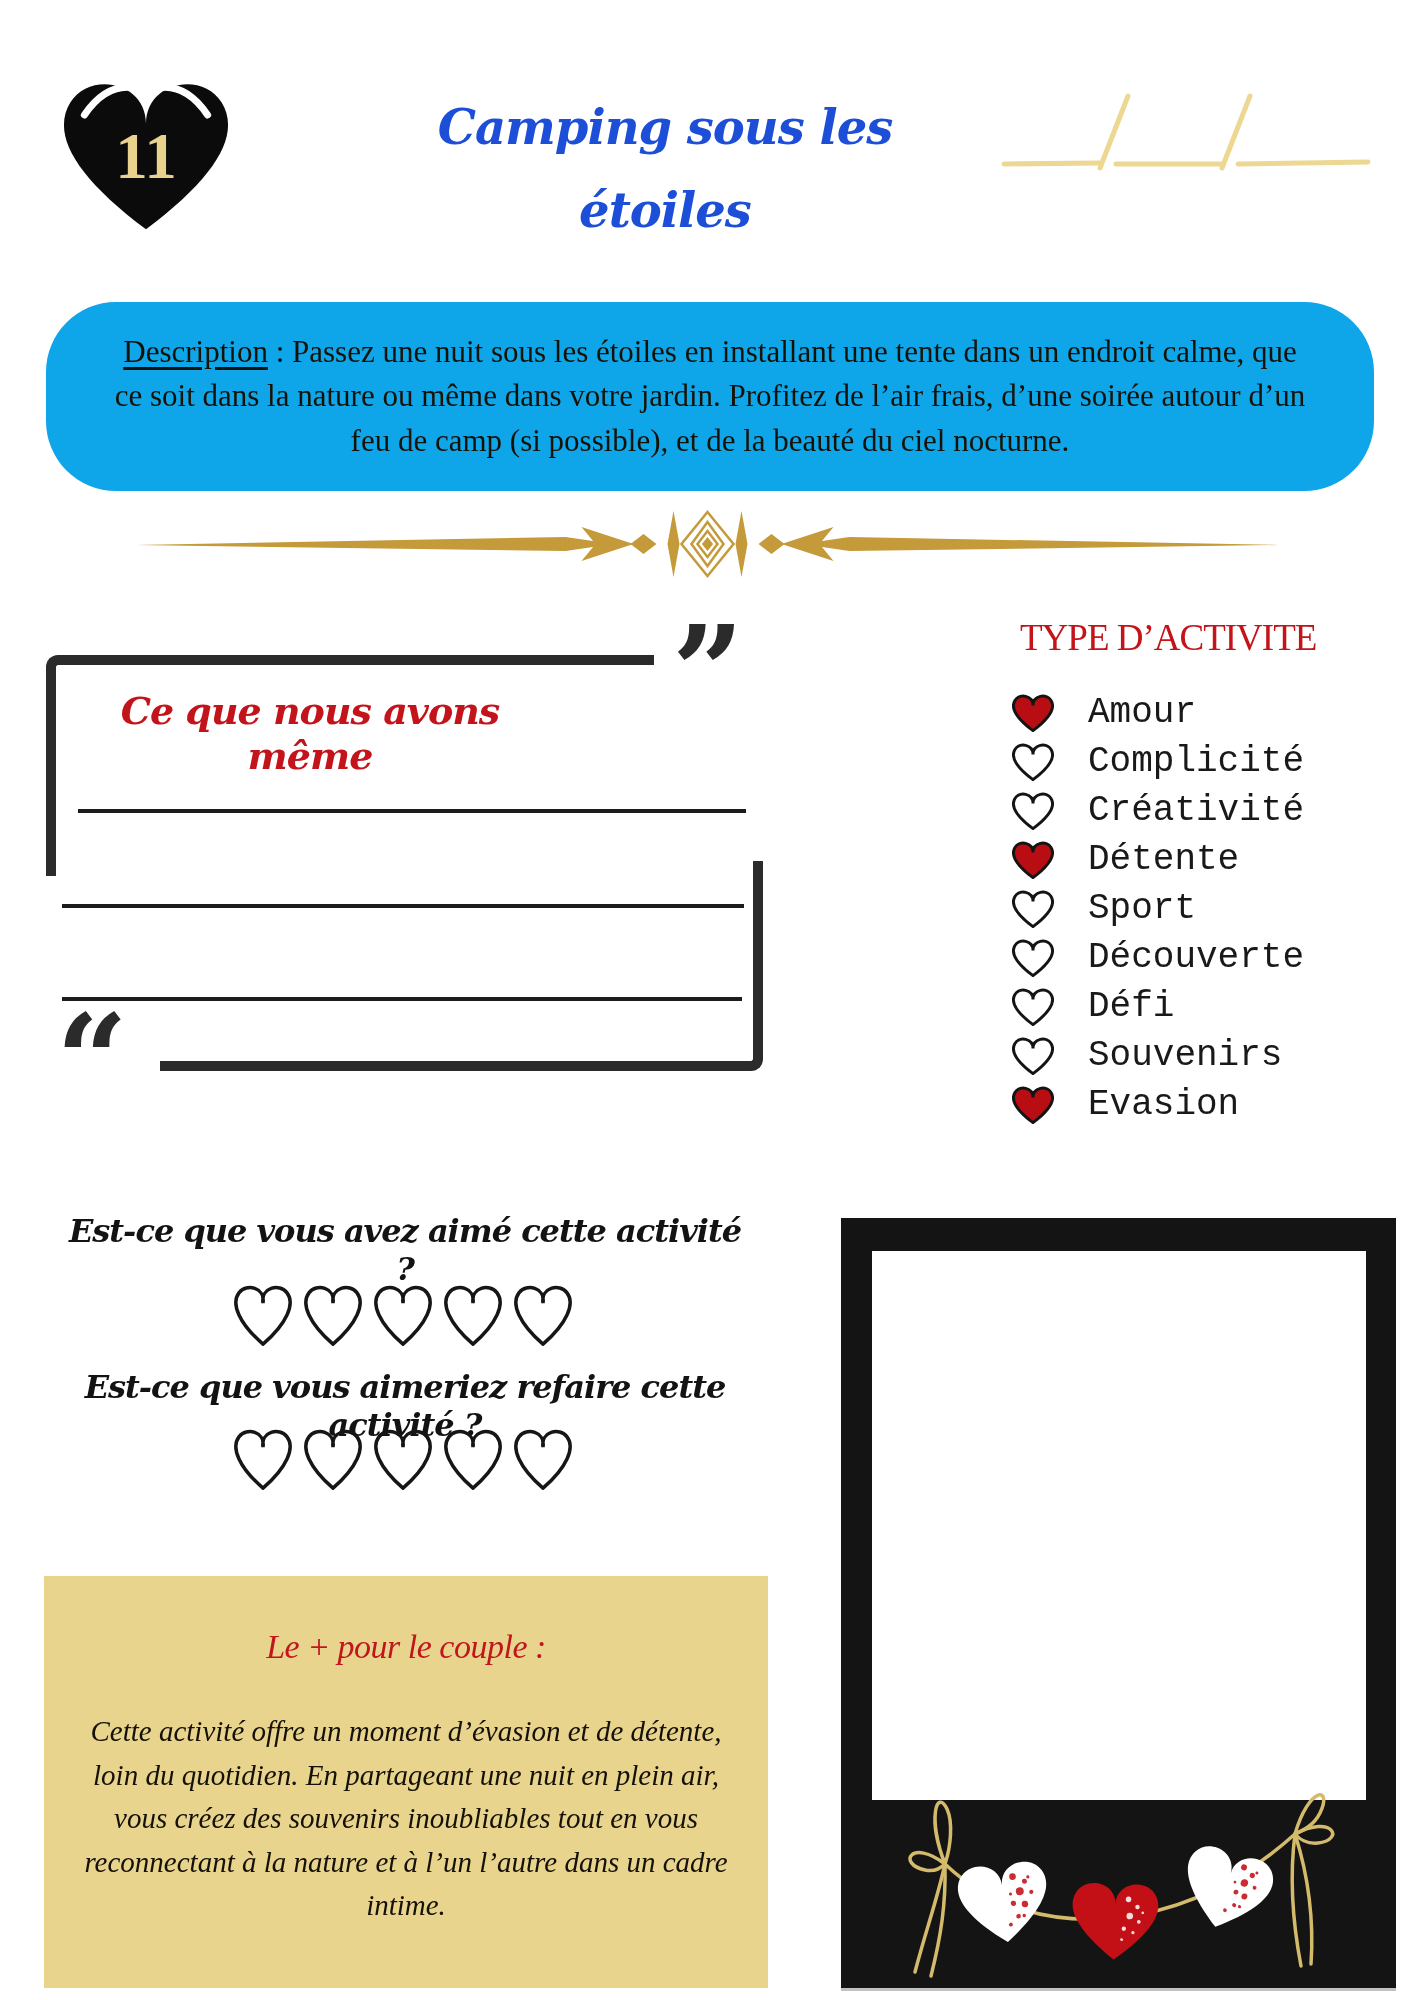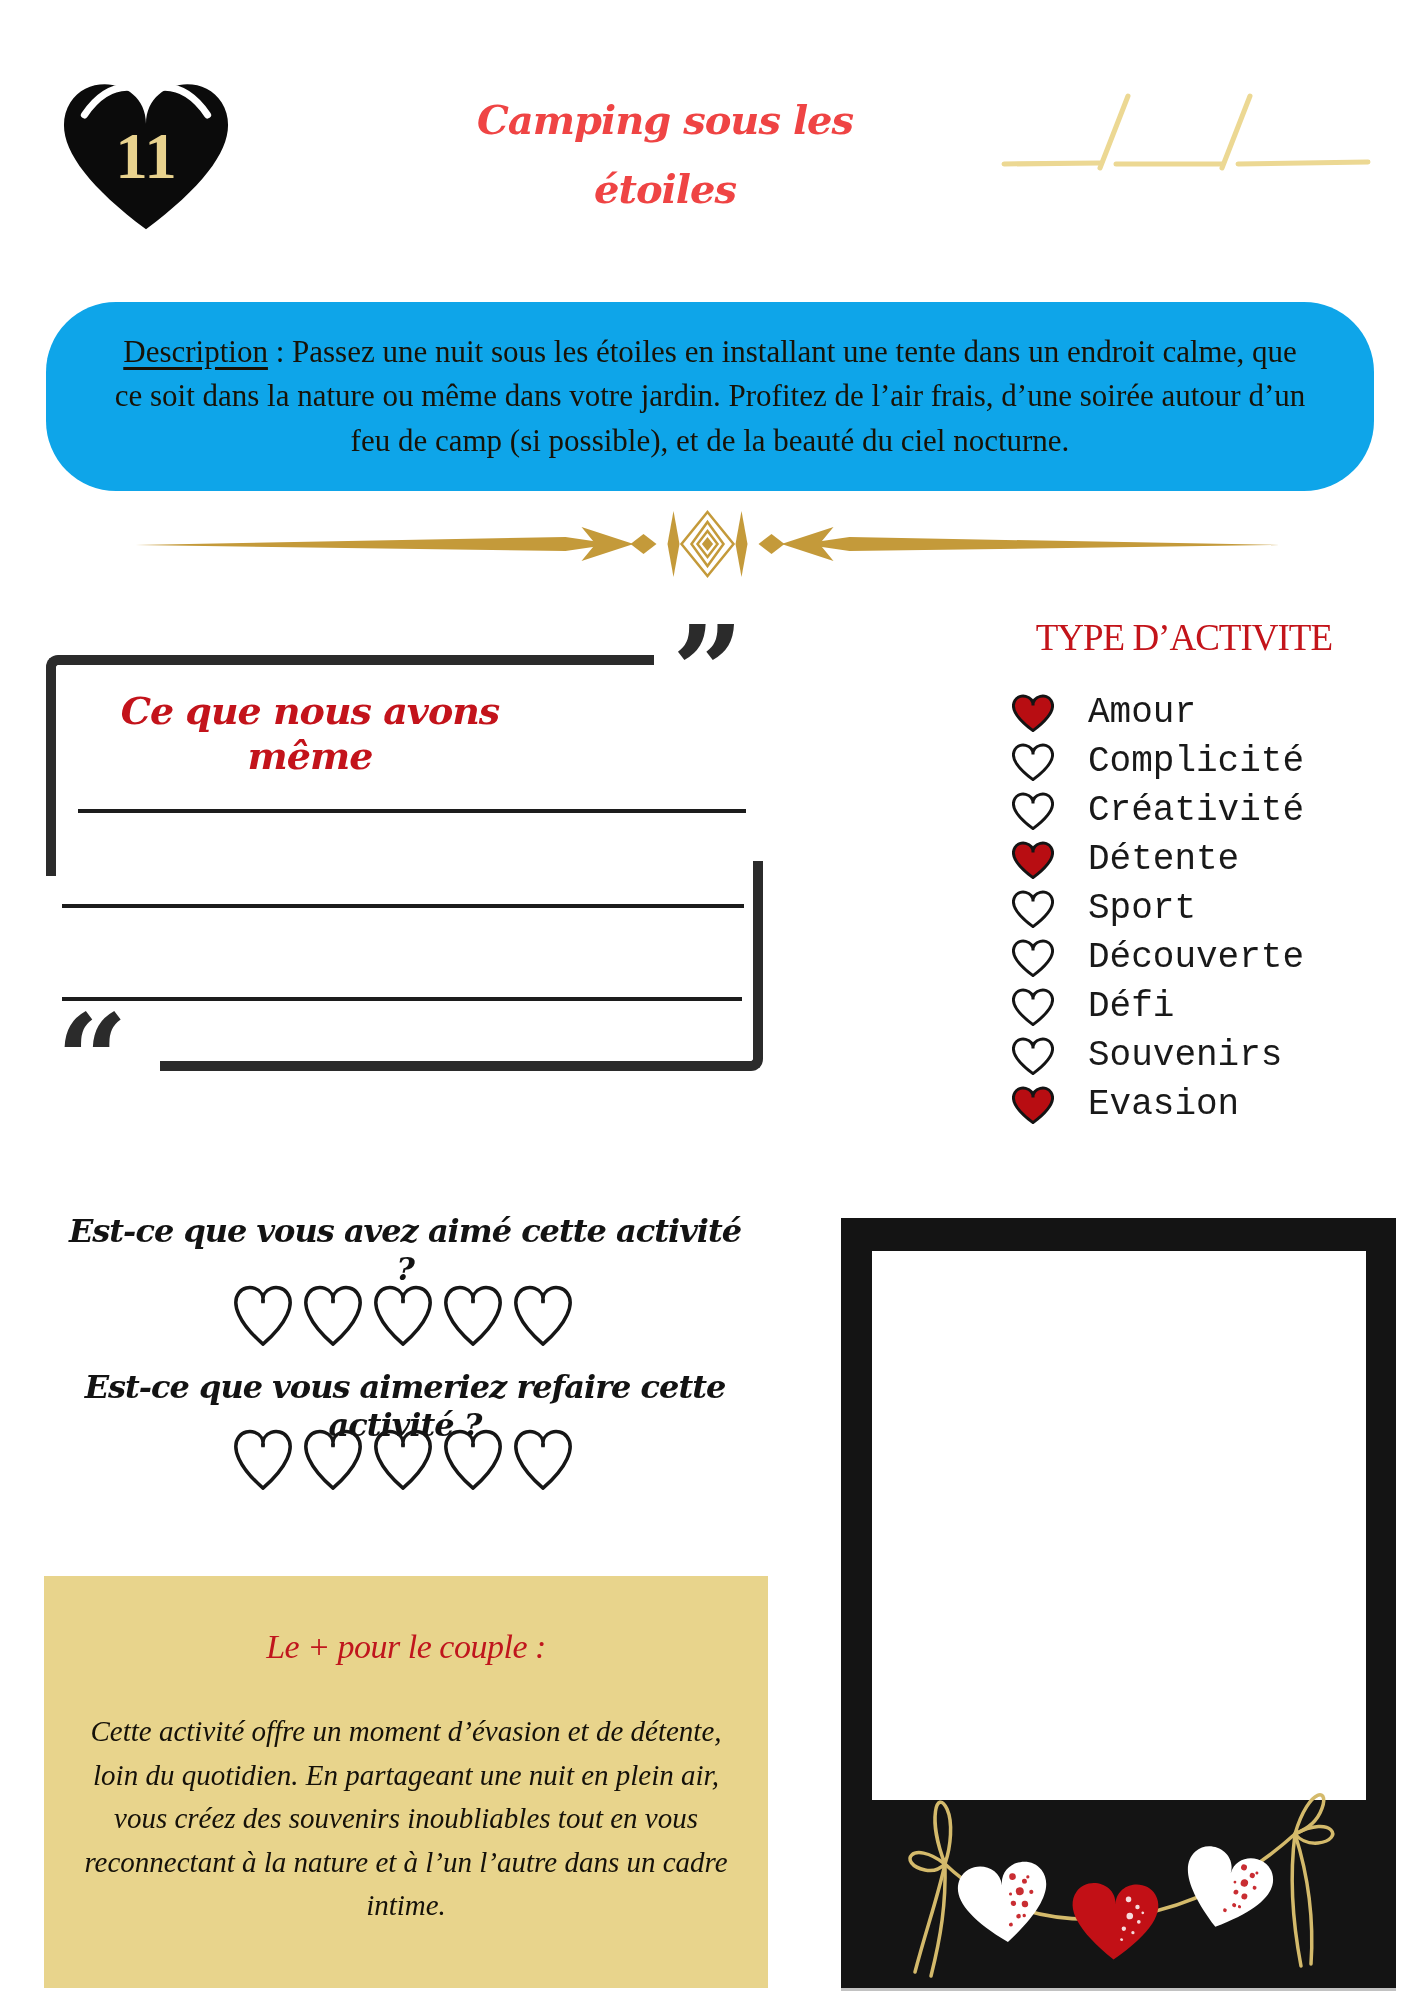--- a/index.html
+++ b/index.html
@@ -7,21 +7,21 @@
     position:relative;width:1414px;height:2000px;margin:16px auto;
     background:#ffffff;overflow:hidden;
     font-family:"Liberation Serif",serif;color:#1a1a1a;
   }
   .abs{position:absolute;}
 
   
   .badge{left:58px;top:50px;width:176px;height:170px;}
   .page-title{left:400px;top:70px;width:530px;text-align:center;
     font-family:"DejaVu Serif",serif;font-style:italic;font-weight:700;
-    font-size:40px;line-height:1.72;color:#ef4444;letter-spacing:-1px;}
+    font-size:48px;line-height:1.72;color:#1d4ed8;letter-spacing:-1px;}
   .datefield{left:1000px;top:70px;width:372px;height:95px;}
 
   
   .desc-box{left:46px;top:286px;width:1328px;height:189px;border-radius:70px;
     background:#0ea5e9;display:flex;align-items:center;justify-content:center;}
   .desc-box p{margin:0;padding:0 62px;text-align:center;font-size:31px;
     line-height:1.42;color:#171207;}
   .desc-box .u{text-decoration:underline;text-underline-offset:5px;}
 
   .divider{left:135px;top:487px;width:1145px;height:84px;}
@@ -39,21 +39,21 @@
   .q-open{left:56px;top:988px;}
   .q-title{left:80px;top:672px;width:460px;text-align:center;
     font-family:"DejaVu Serif",serif;font-style:italic;font-weight:700;
     font-size:38px;color:#c3131b;letter-spacing:-1px;}
   .wline{height:4px;background:#1c1c1c;}
   .wline.l1{left:78px;top:793px;width:668px;}
   .wline.l2{left:62px;top:888px;width:682px;}
   .wline.l3{left:62px;top:981px;width:680px;}
 
   
-  .act-heading{left:1020px;top:600px;width:312px;text-align:right;
+  .act-heading{left:1020px;top:600px;width:312px;text-align:left;
     font-size:37px;font-weight:400;color:#c3141a;letter-spacing:-1px;}
   .act-list{left:1012px;top:676px;width:360px;}
   .act-row{display:flex;height:49px;font-family:Liberation Mono, monospace;}
   .act-row svg{width:42px;height:40px;flex:0 0 42px;}
   .act-row .lbl{margin-left:34px;font-size:36px;color:#191919;}
   .heart-cb.filled path{fill:#b80d12;}
   .heart-cb.empty path{fill:#ffffff;}
 
   
   .q-text{font-family:"DejaVu Serif",serif;font-style:italic;font-weight:700;

